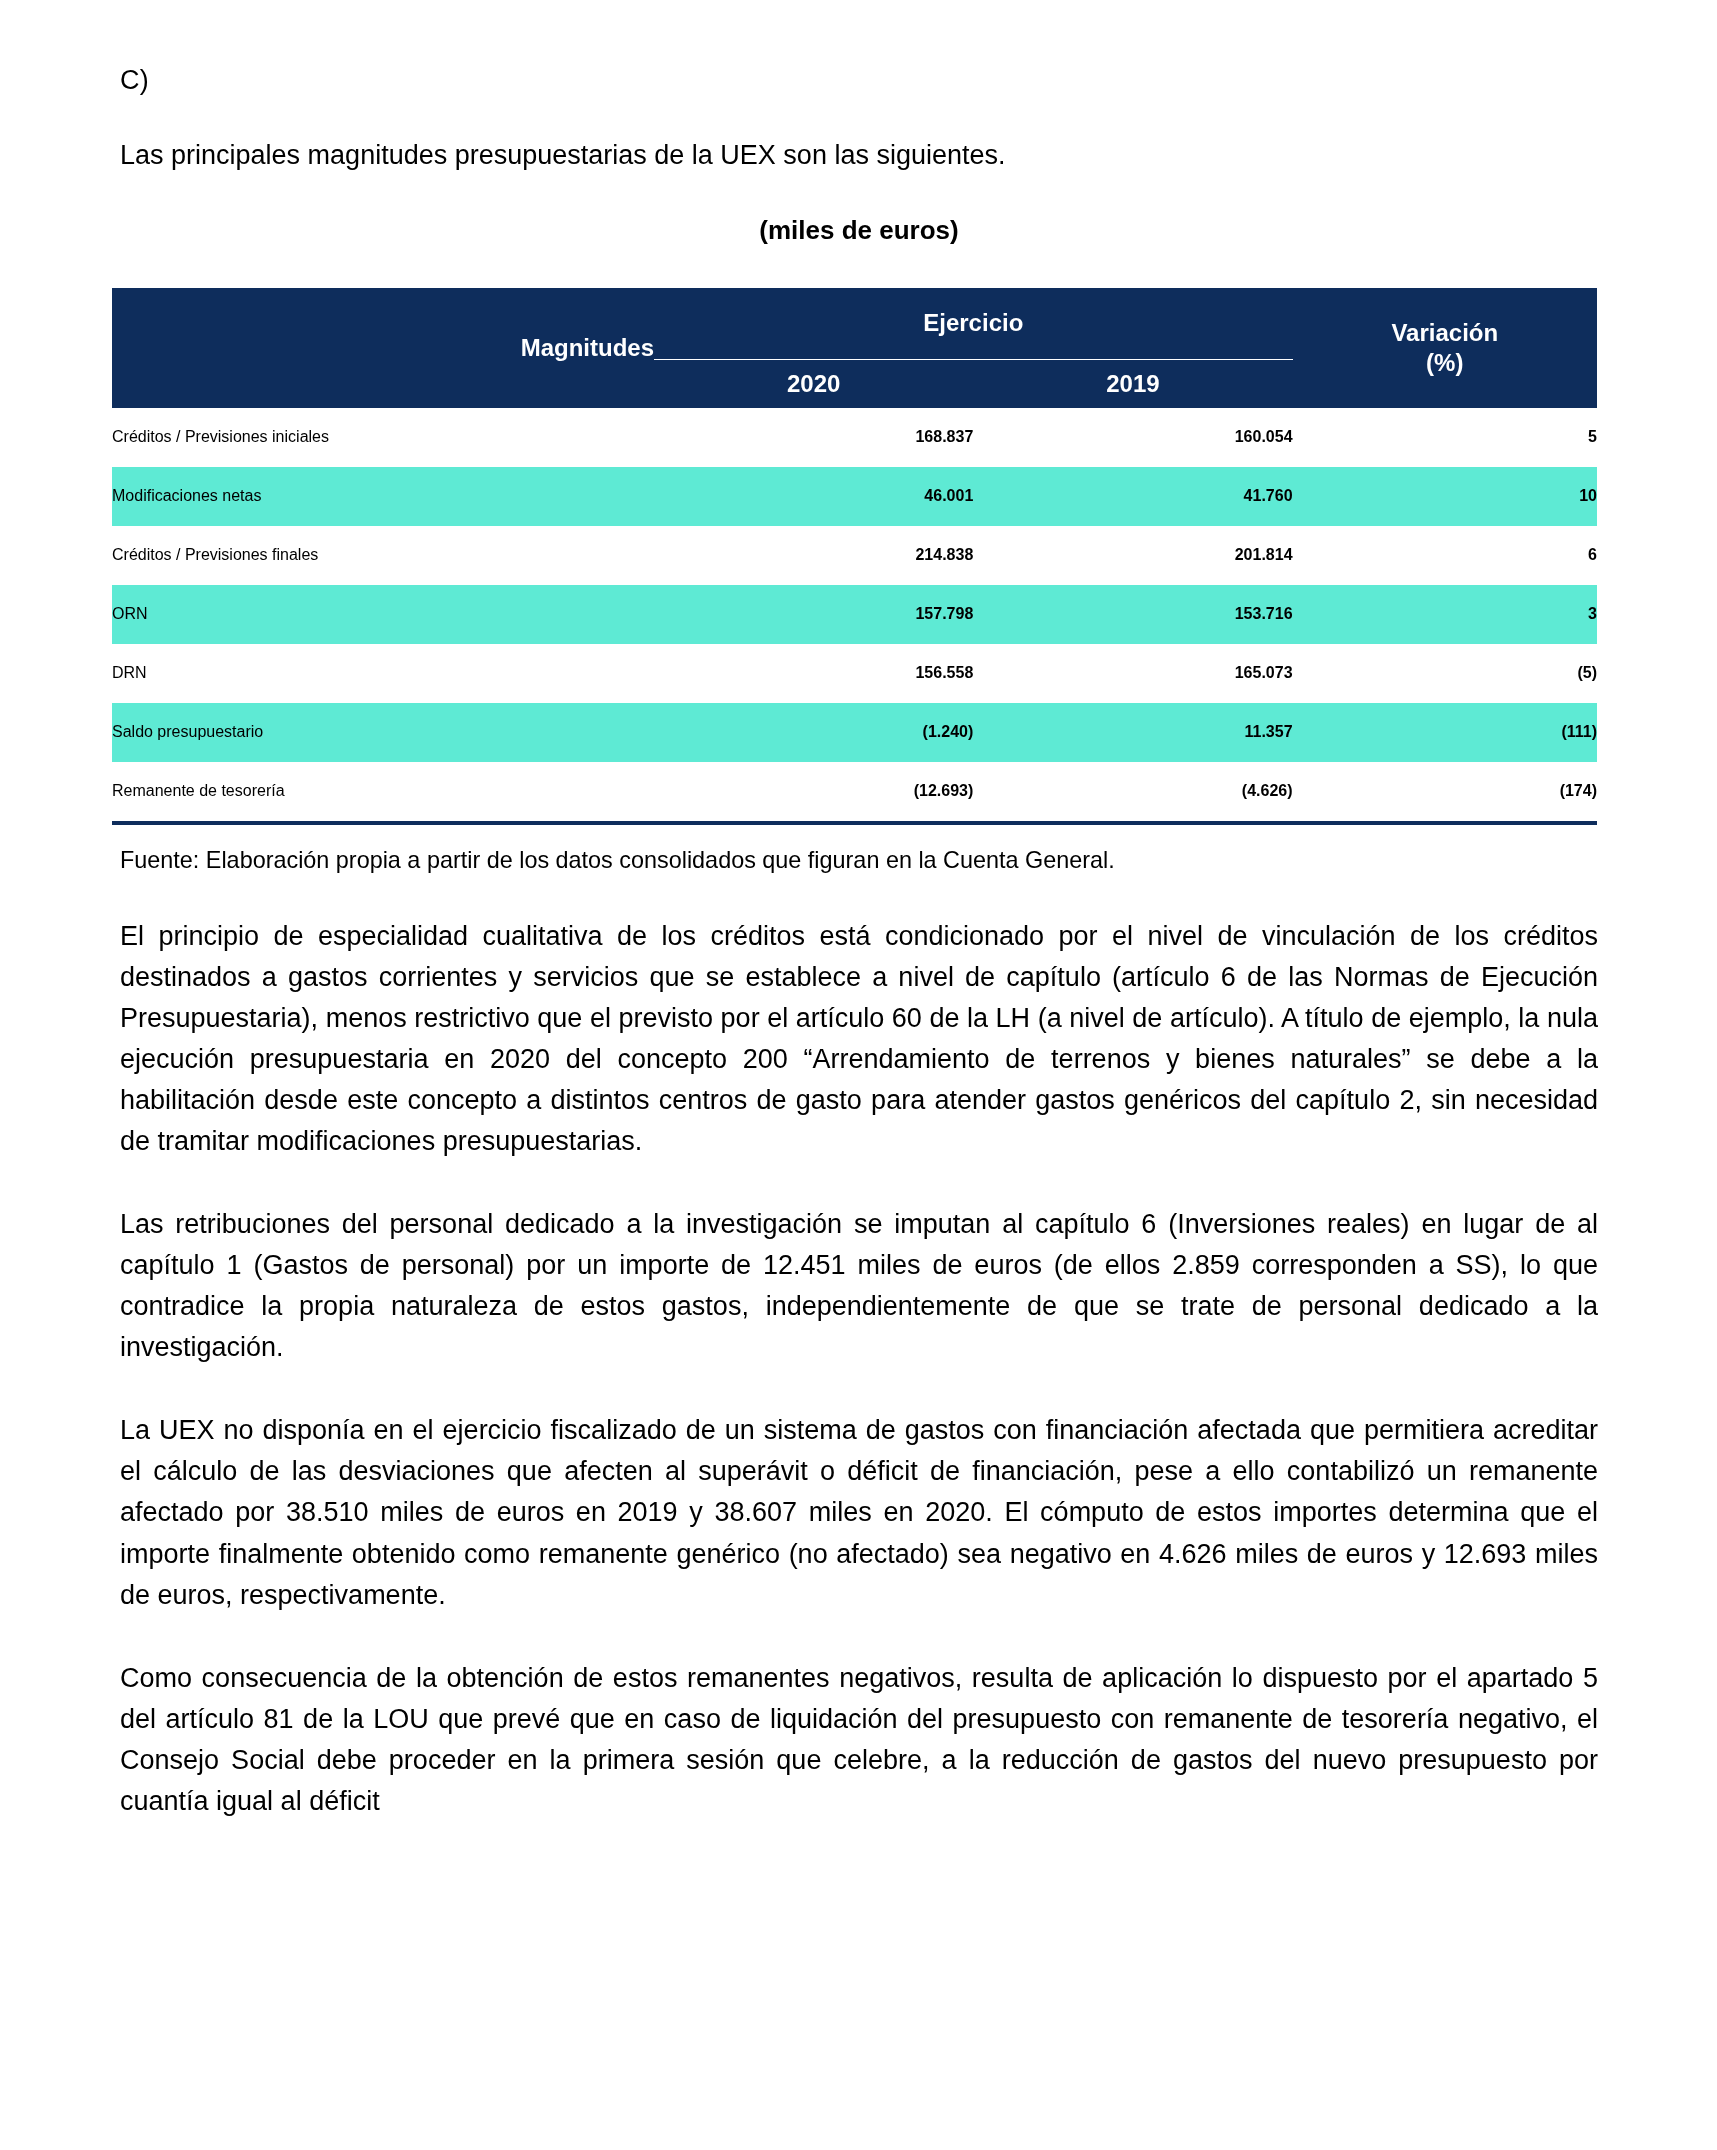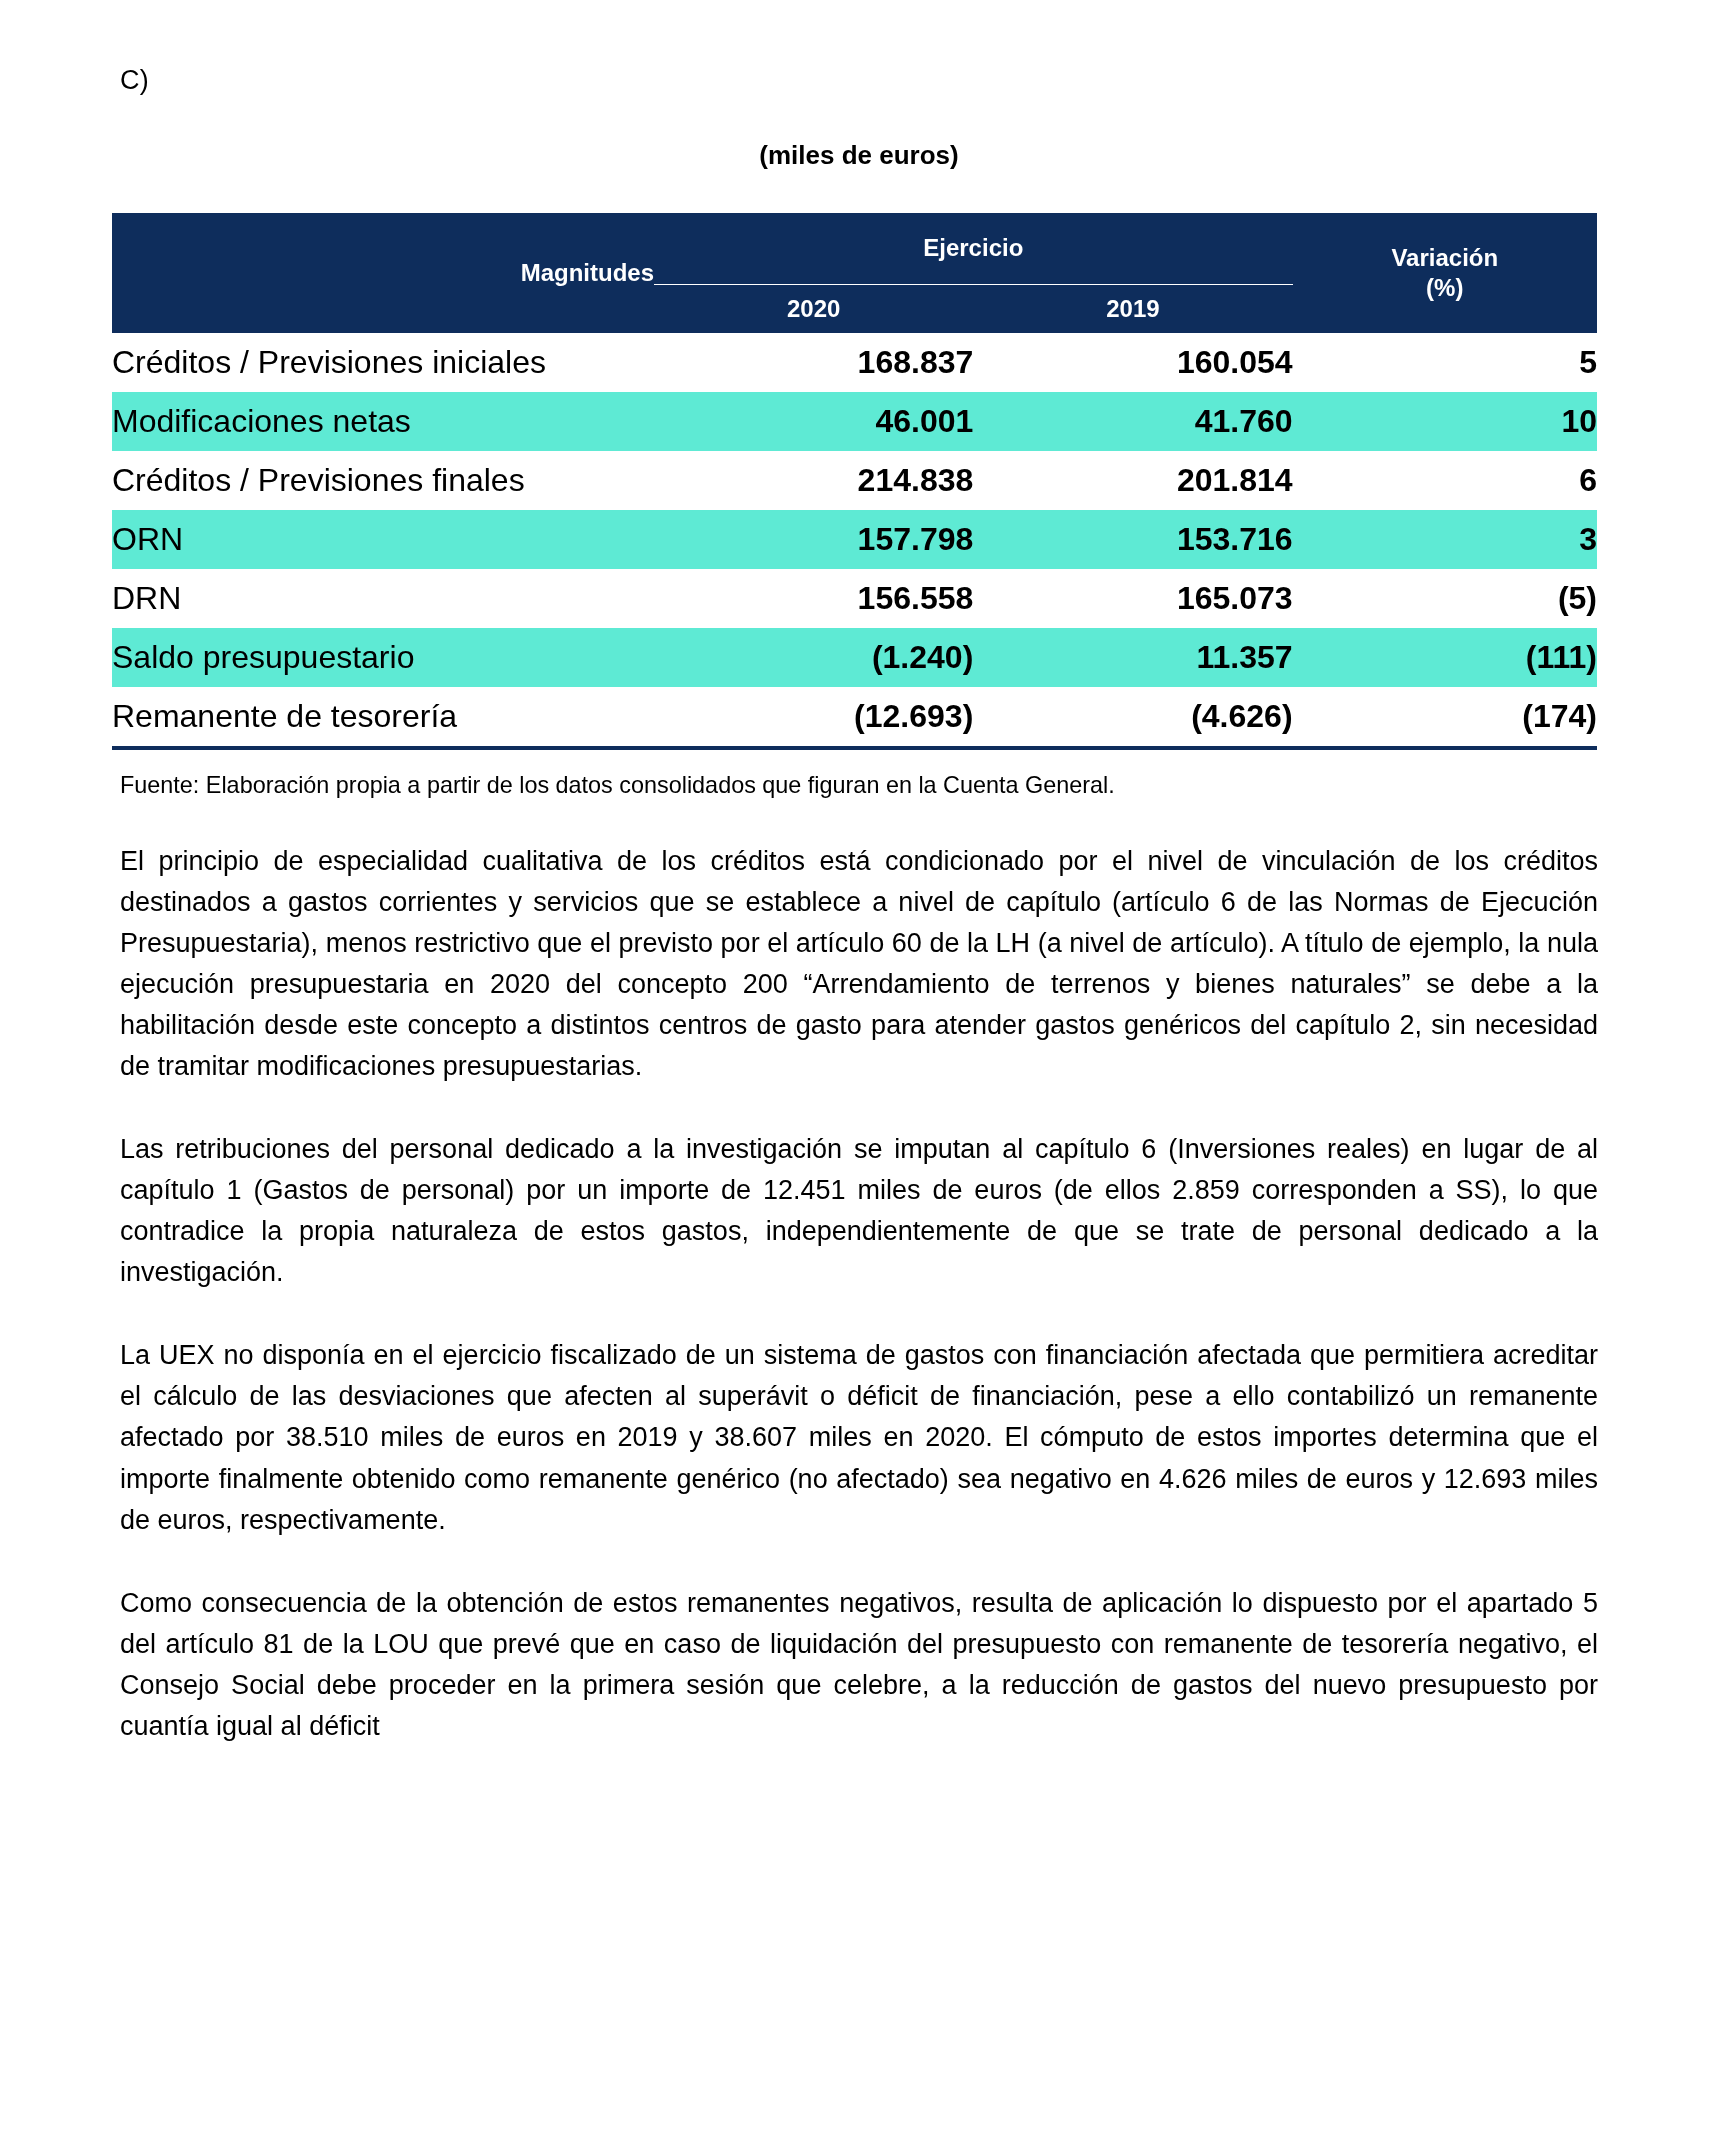--- a/index.html
+++ b/index.html
@@ -85,21 +85,21 @@
     line-height: 1.22;
   }
   .hdr-sub {
     height: 48px;
     font-size: 24px;
   }
   .rule-under-ejercicio {
     border-bottom: 1.6px solid #ffffff;
   }
   tbody tr td {
-    font-size: 32px;
+    font-size: 16px;
     height: 59px;
   }
   td.mag {
     text-align: left;
     padding-left: 50px;
   }
   td.num {
     text-align: right;
     font-weight: bold;
   }
@@ -129,20 +129,21 @@
 </style>
 </head>
 <body>
 
 <div class="page">
 
   <div class="section-heading">
     <span class="label">C)</span>
   </div>
 
+  <p class="intro-par">Las principales magnitudes presupuestarias de la UEX son las siguientes.</p>
 
   <div class="table-subtitle">(miles de euros)</div>
 
   <table class="magnitudes">
     <colgroup>
       <col class="col-mag">
       <col class="col-y1">
       <col class="col-y2">
       <col class="col-var">
     </colgroup>

